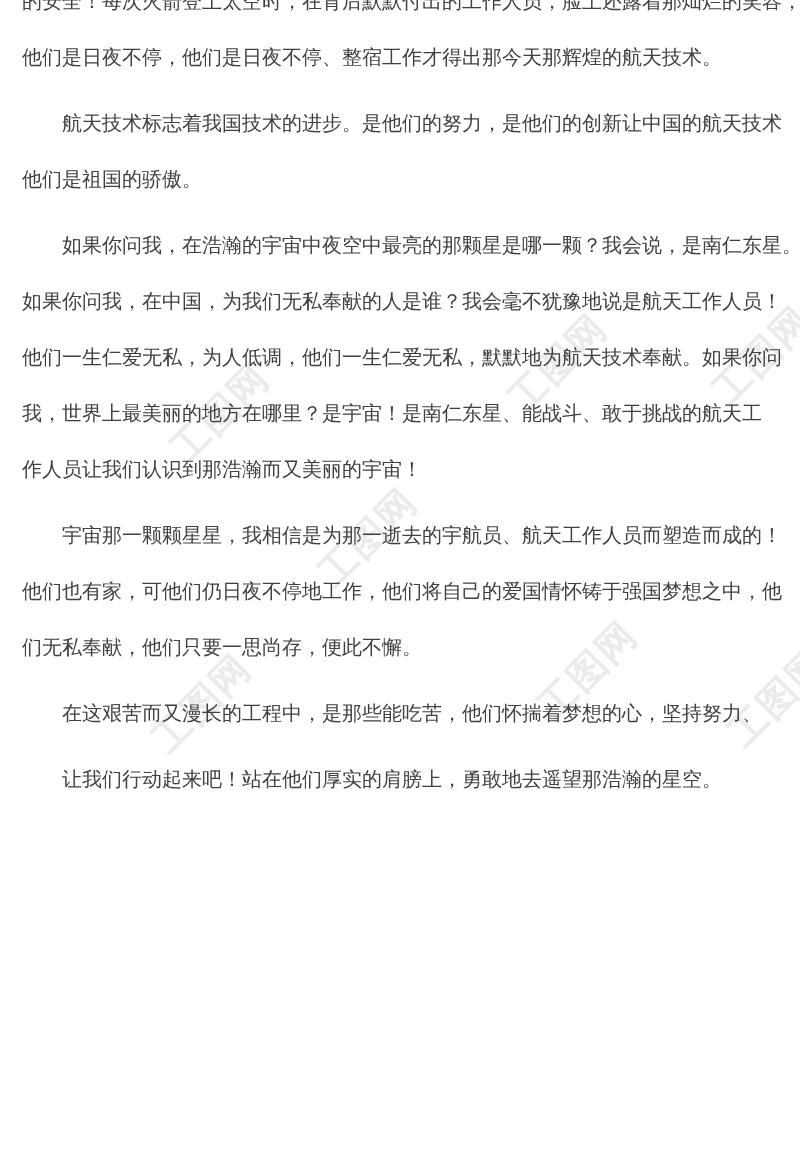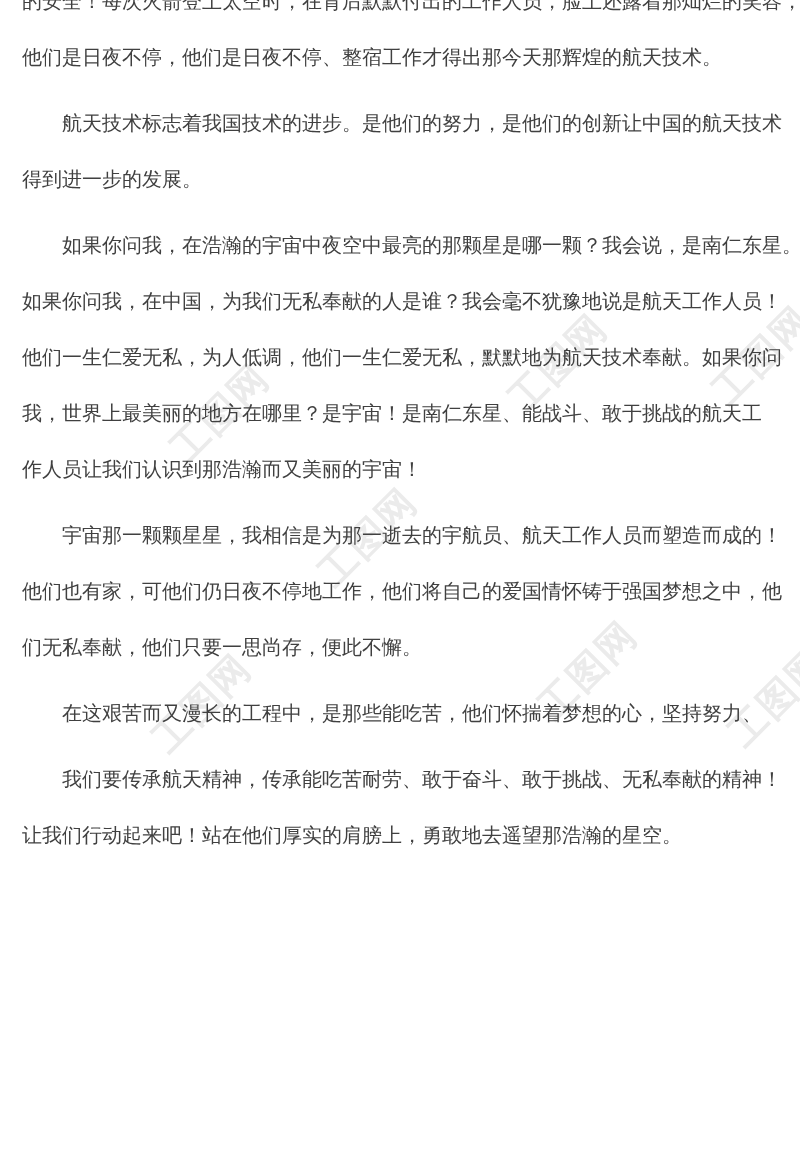--- a/index.html
+++ b/index.html
@@ -65,35 +65,34 @@
       <div class="watermark" style="left: 142px; top: 678px; color: rgb(235, 235, 235);">工图网</div>
       <div class="watermark" style="left: 718px; top: 672px; color: rgb(235, 235, 235);">工图网</div>
     </div>
   <div class="content">
       <div class="para">
         <div class="line">的安全！每次火箭登上太空时，在背后默默付出的工作人员，脸上还露着那灿烂的笑容，</div>
         <div class="line">他们是日夜不停，他们是日夜不停、整宿工作才得出那今天那辉煌的航天技术。</div>
       </div>
       <div class="para indent">
         <div class="line">航天技术标志着我国技术的进步。是他们的努力，是他们的创新让中国的航天技术</div>
-        <div class="line">得到进一步的发展。</div>
+        <div class="line">他们是祖国的骄傲。</div>
       </div>
       <div class="para indent">
         <div class="line">如果你问我，在浩瀚的宇宙中夜空中最亮的那颗星是哪一颗？我会说，是南仁东星。</div>
         <div class="line">如果你问我，在中国，为我们无私奉献的人是谁？我会毫不犹豫地说是航天工作人员！</div>
         <div class="line">他们一生仁爱无私，为人低调，他们一生仁爱无私，默默地为航天技术奉献。如果你问</div>
         <div class="line">我，世界上最美丽的地方在哪里？是宇宙！是南仁东星、能战斗、敢于挑战的航天工</div>
         <div class="line">作人员让我们认识到那浩瀚而又美丽的宇宙！</div>
       </div>
       <div class="para indent">
         <div class="line">宇宙那一颗颗星星，我相信是为那一逝去的宇航员、航天工作人员而塑造而成的！</div>
         <div class="line">他们也有家，可他们仍日夜不停地工作，他们将自己的爱国情怀铸于强国梦想之中，他</div>
         <div class="line">们无私奉献，他们只要一思尚存，便此不懈。</div>
       </div>
       <div class="para indent">
         <div class="line">在这艰苦而又漫长的工程中，是那些能吃苦，他们怀揣着梦想的心，坚持努力、</div>
       </div>
       <div class="para indent">
-        <div class="line">我们要传承航天精神，传承能吃苦耐劳、敢于奋斗、敢于挑战、无私奉献的精神！</div>
         <div class="line">让我们行动起来吧！站在他们厚实的肩膀上，勇敢地去遥望那浩瀚的星空。</div>
       </div>
     </div>
 </div>
 
 </body></html>

